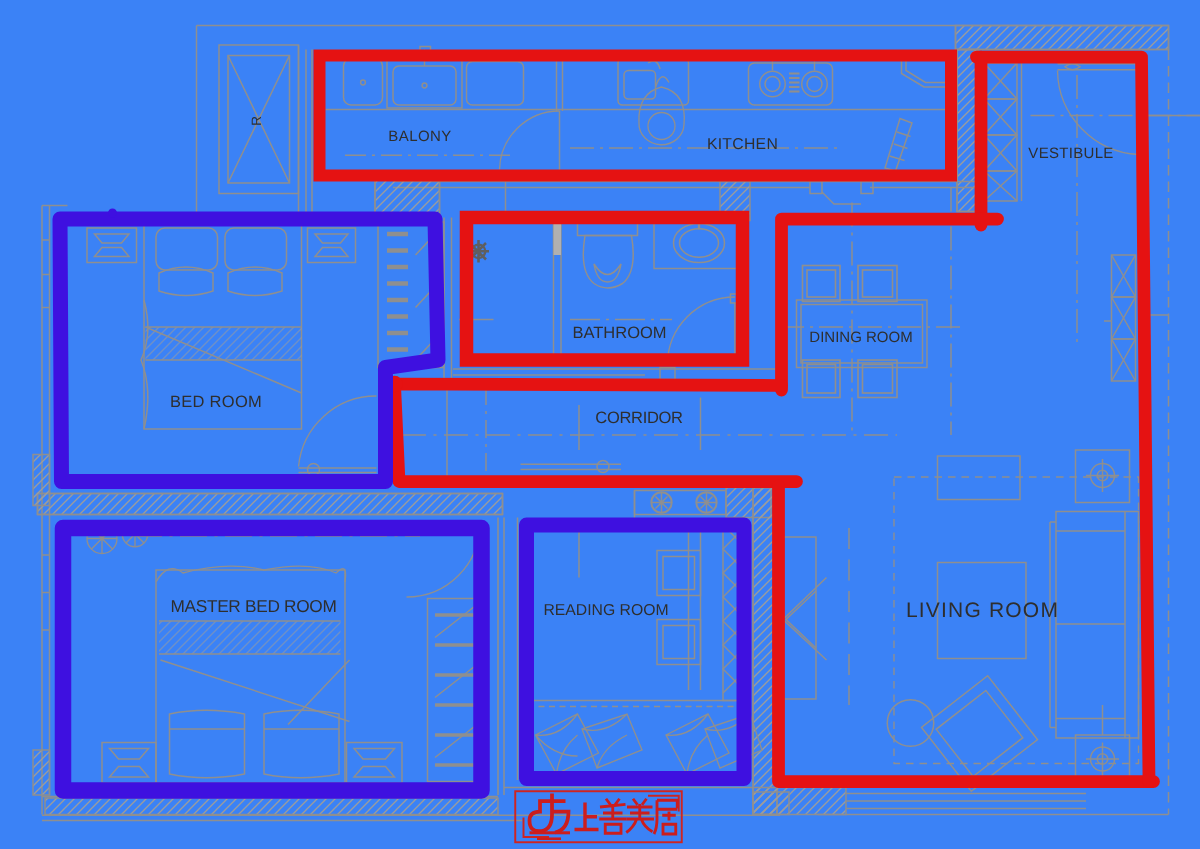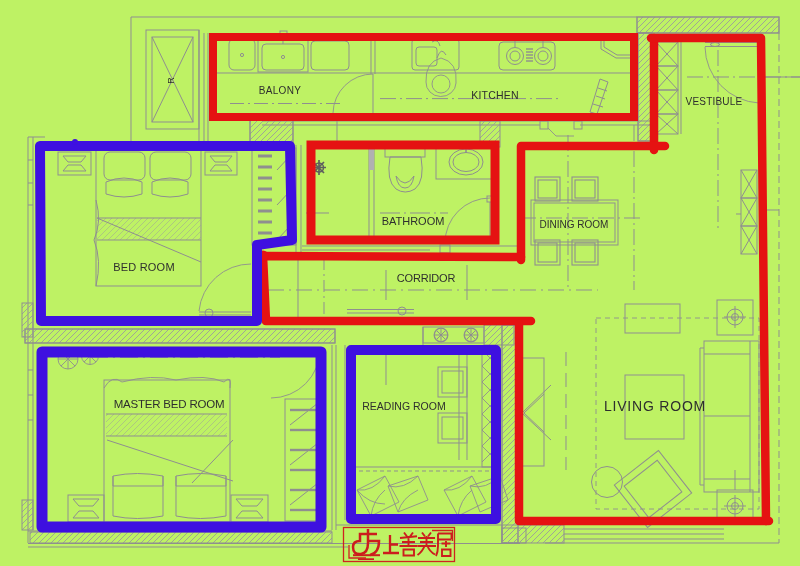--- a/index.html
+++ b/index.html
@@ -1,16 +1,16 @@
 <!DOCTYPE html>
 <html><head>
 <meta charset="utf-8">
 <style>
 html,body{margin:0;padding:0;background:#ffffff;}
-#wrap{width:800px;height:566px;position:relative;overflow:hidden;background:#bef264;}
+#wrap{width:800px;height:566px;position:relative;overflow:hidden;background:#3b82f6;}
 text{font-family:"Liberation Sans",sans-serif;fill:#2e2e2e;}
 .lbl{letter-spacing:1.1px;}
 </style>
 </head>
 <body>
 <div id="wrap">
 <svg width="800" height="566" viewBox="0 0 800 566">
 <defs>
 <pattern id="hat" width="6" height="6" patternUnits="userSpaceOnUse">
   <path d="M-1.5,7.5 L7.5,-1.5 M1.5,10.5 L10.5,1.5 M-4.5,4.5 L4.5,-4.5" stroke="#9c9c9c" stroke-width="0.9"></path>

